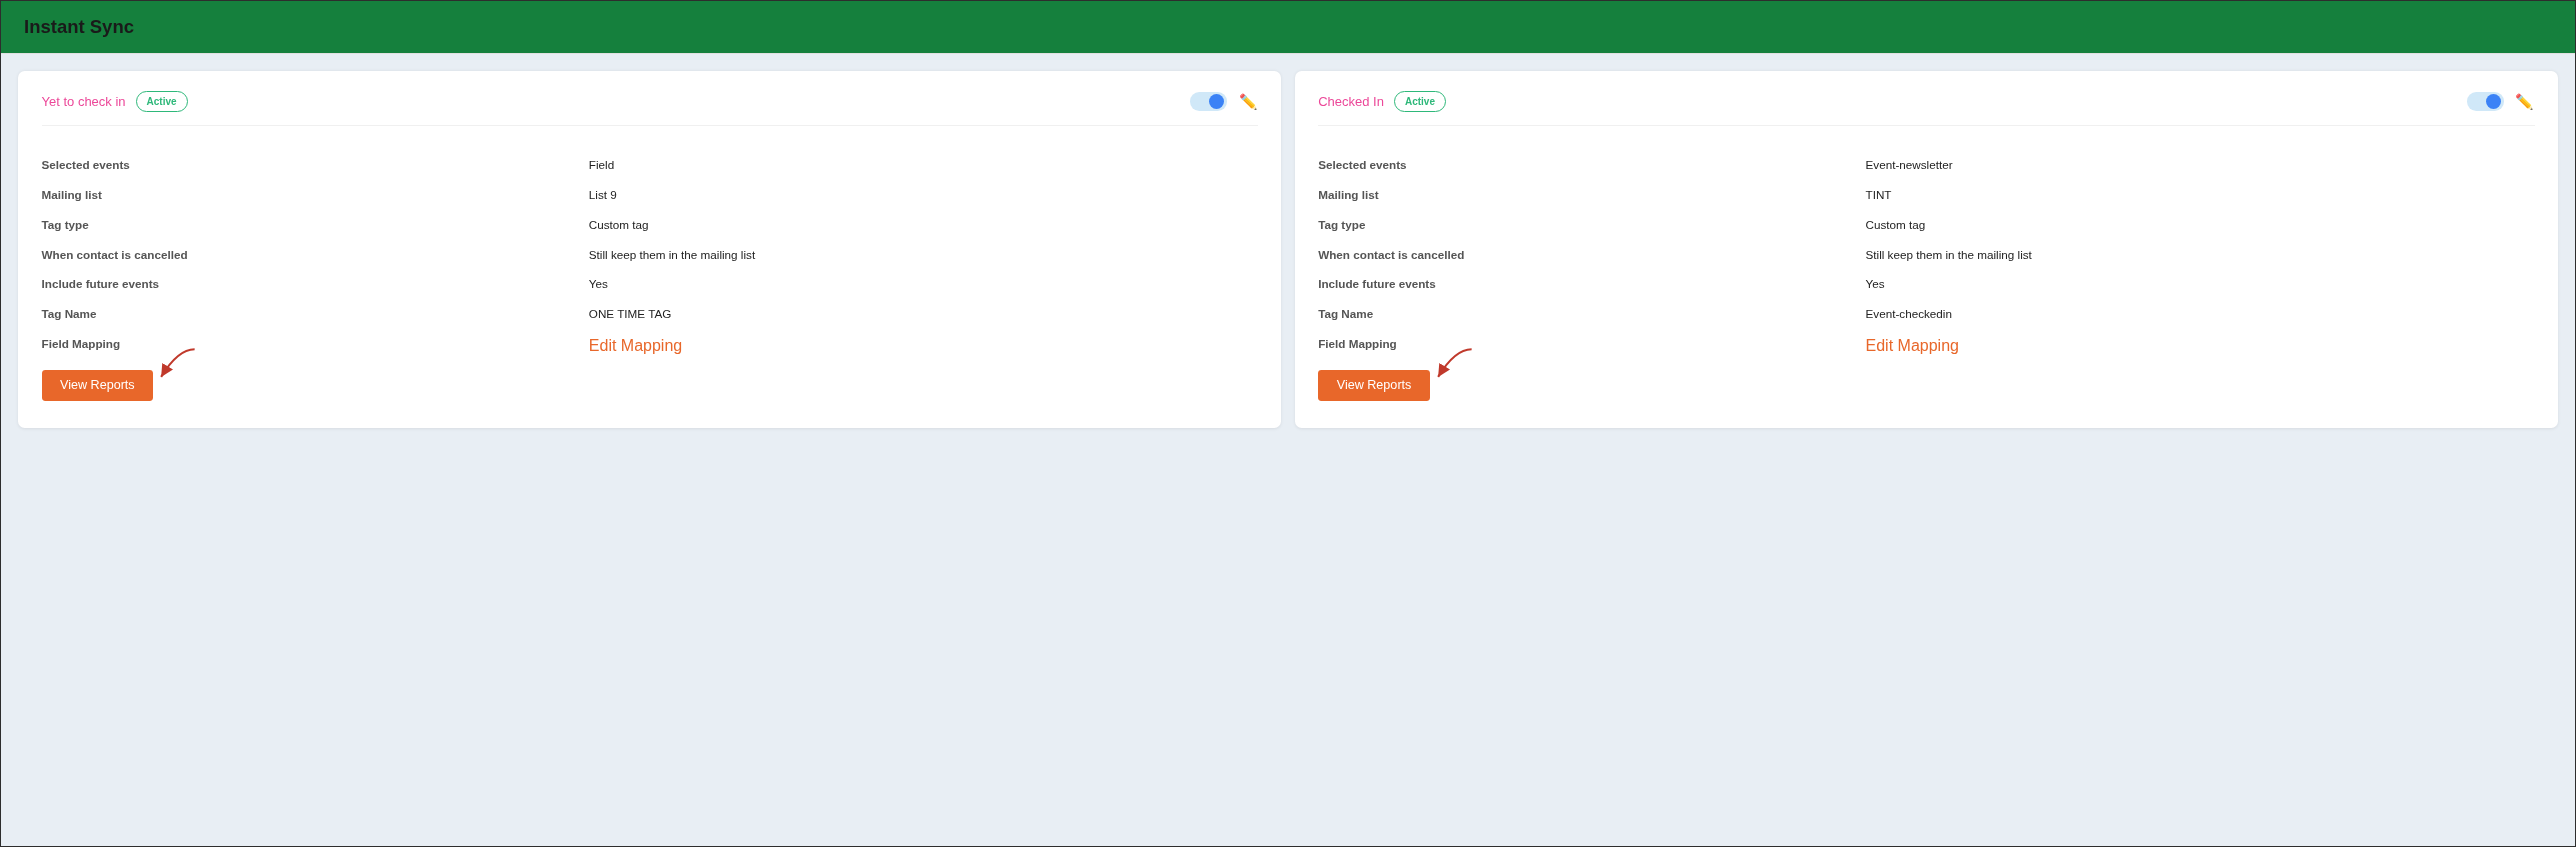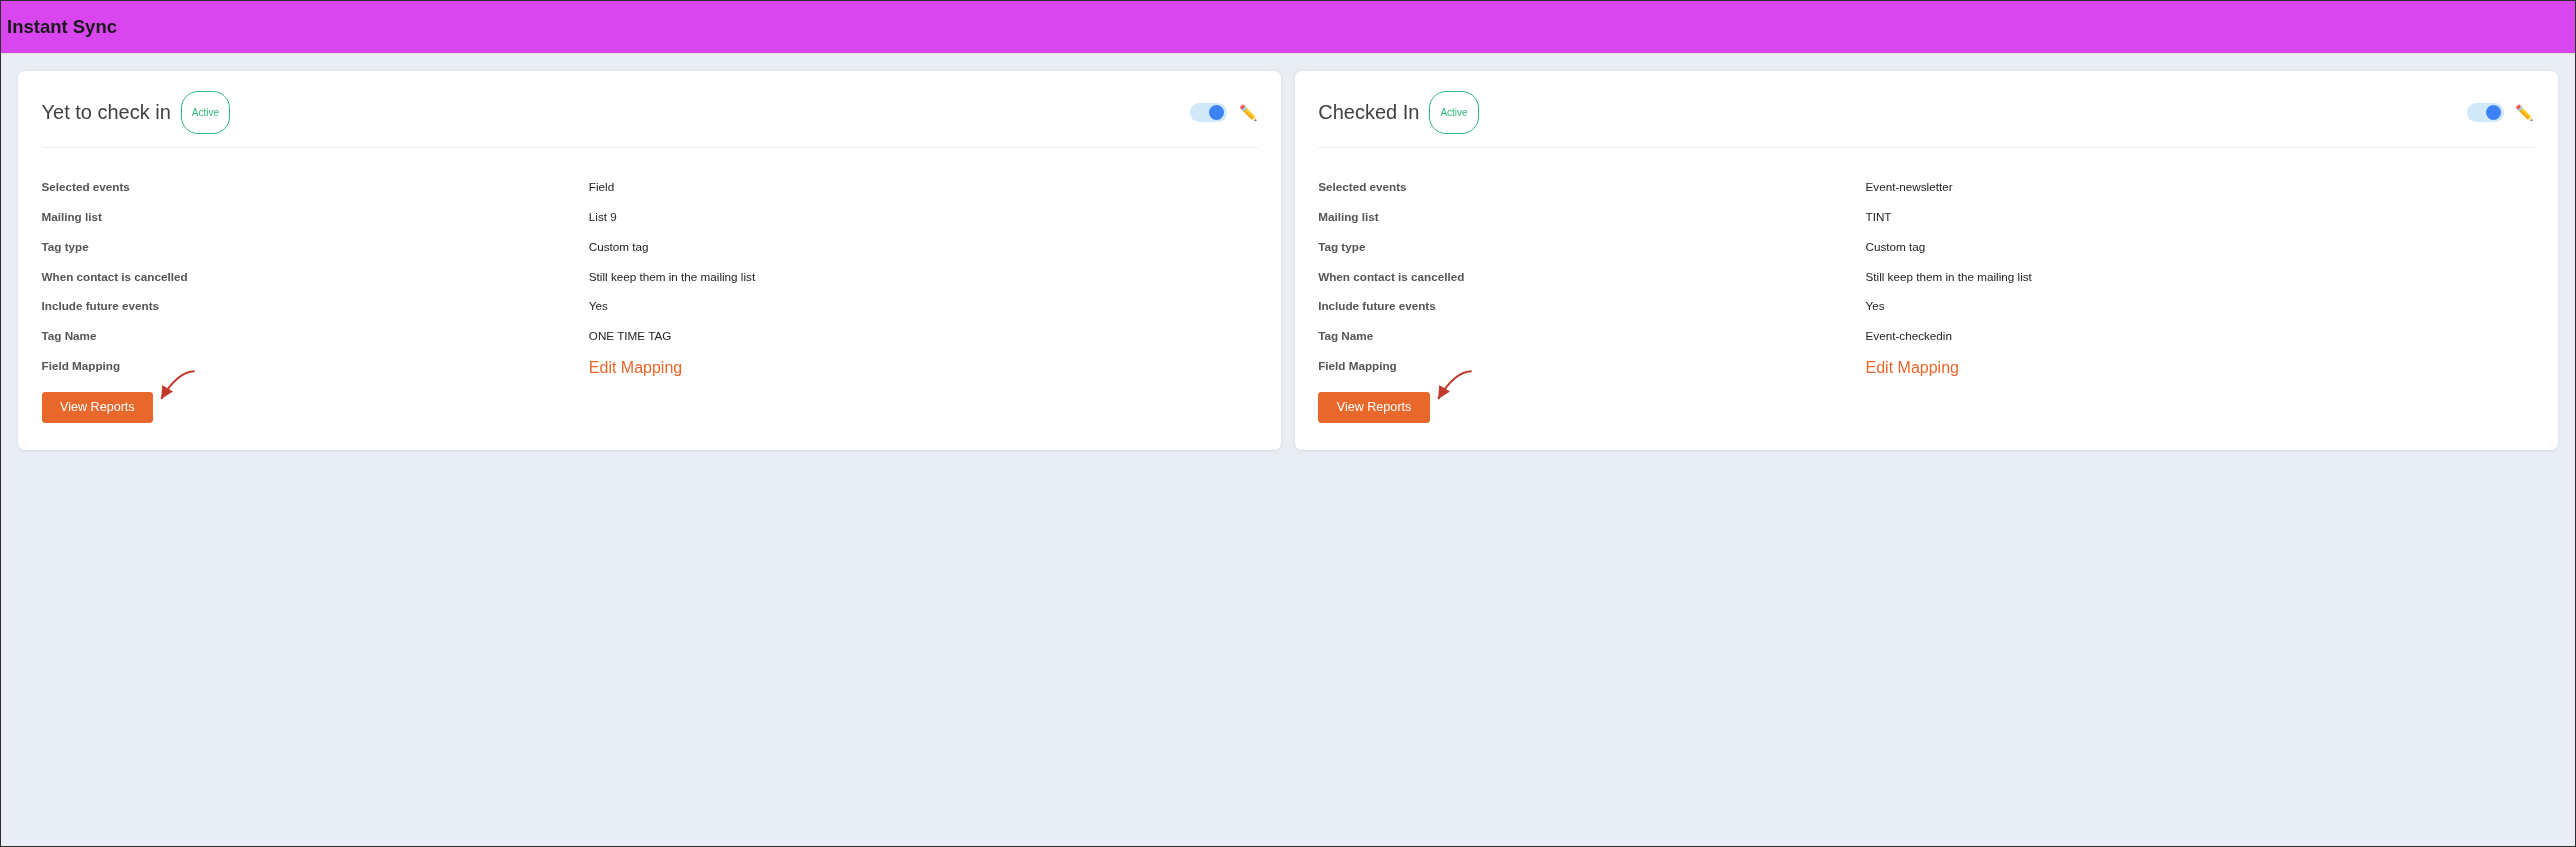--- a/index.html
+++ b/index.html
@@ -10,23 +10,23 @@
       font-size: 11.7px;
     }
     .app-wrapper {
       background: #fff;
       border: 1.7px solid #2d2d2d;
       min-height: 100vh;
       display: flex;
       flex-direction: column;
     }
     .app-header {
-      padding: 15px 6px;
+      padding: 15px 23px;
       border-bottom: 0.8px solid #e0e0e0;
-      background: #d946ef;
+      background: #15803d;
     }
     .app-title {
       font-size: 18.5px;
       font-weight: 600;
       color: #1a1a1a;
     }
     .main-content {
       background: #e8eef4;
       padding: 17px 17px;
       flex: 1;
@@ -52,31 +52,31 @@
       margin-bottom: 23.5px;
       padding-bottom: 13.4px;
       border-bottom: 0.8px solid #f0f0f0;
     }
     .card-title-group {
       display: flex;
       align-items: center;
       gap: 10px;
     }
     .card-title {
-      font-size: 20px;
+      font-size: 13px;
       font-weight: 500;
-      color: #404040;
+      color: #ec4899;
     }
     .active-badge {
       border: 1.3px solid #2eb87a;
       color: #2eb87a;
       border-radius: 17px;
-      padding: 15px 10px;
+      padding: 4px 10px;
       font-size: 10px;
-      font-weight: 400;
+      font-weight: 700;
       text-align: center;
     }
     .card-header-actions {
       display: flex;
       align-items: center;
       gap: 11.7px;
     }
     
     .toggle {
       position: relative;

